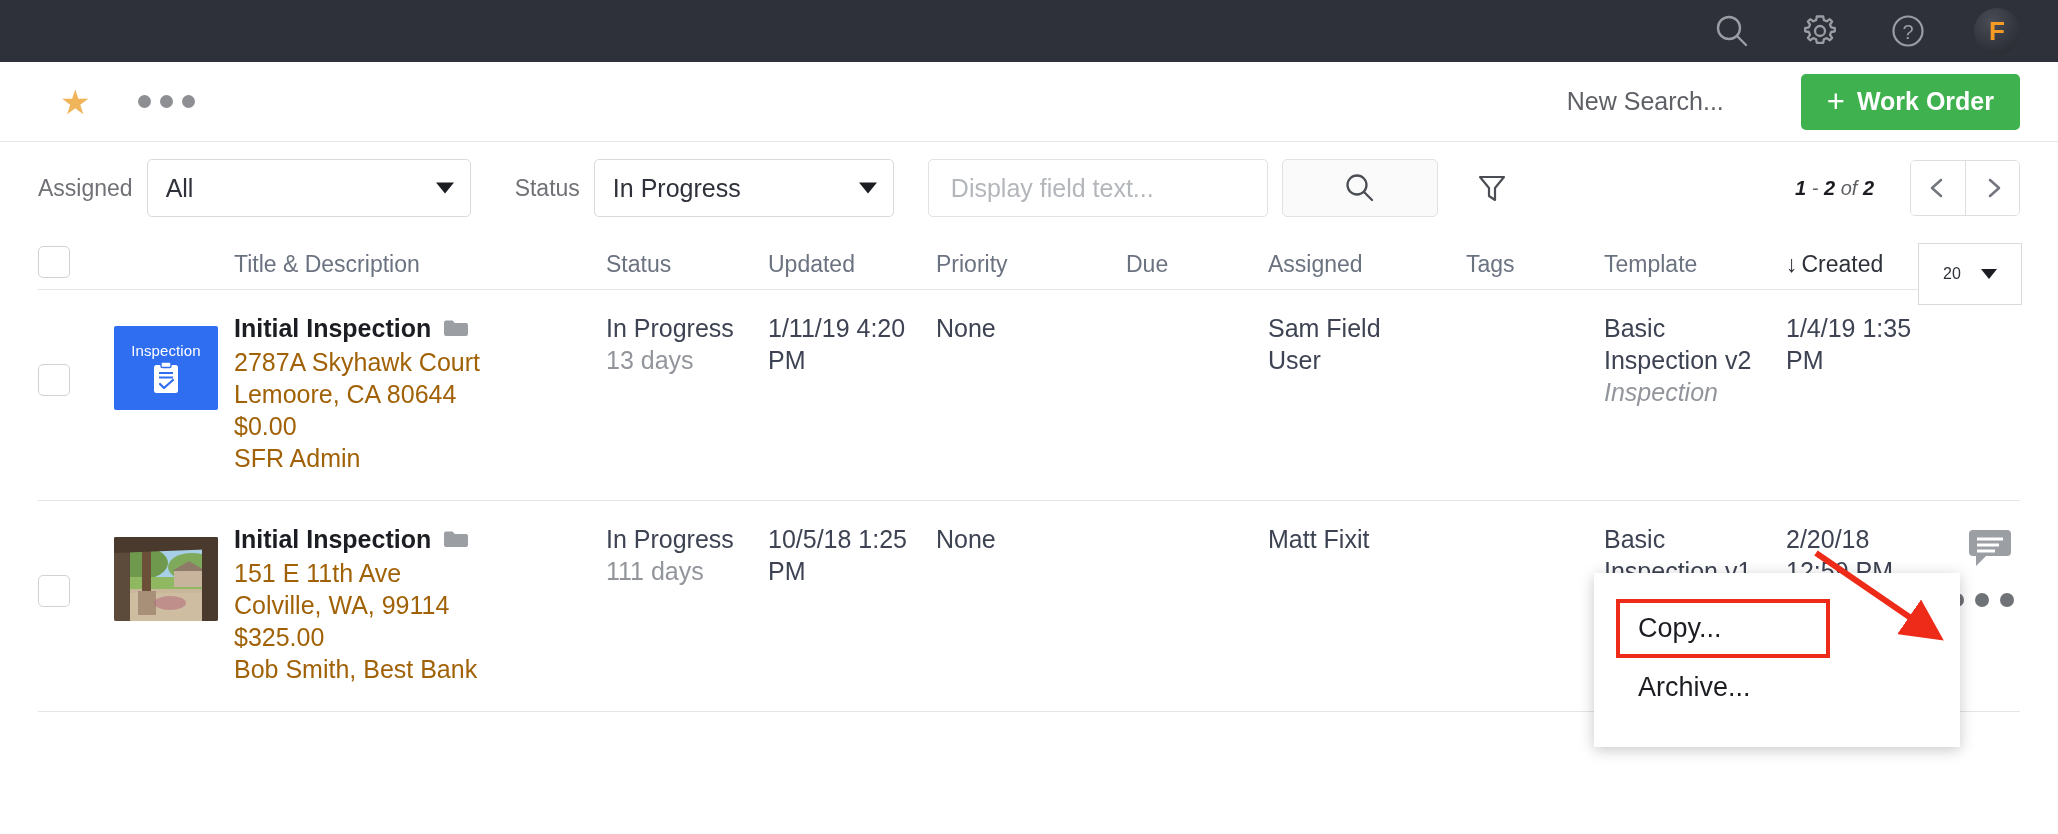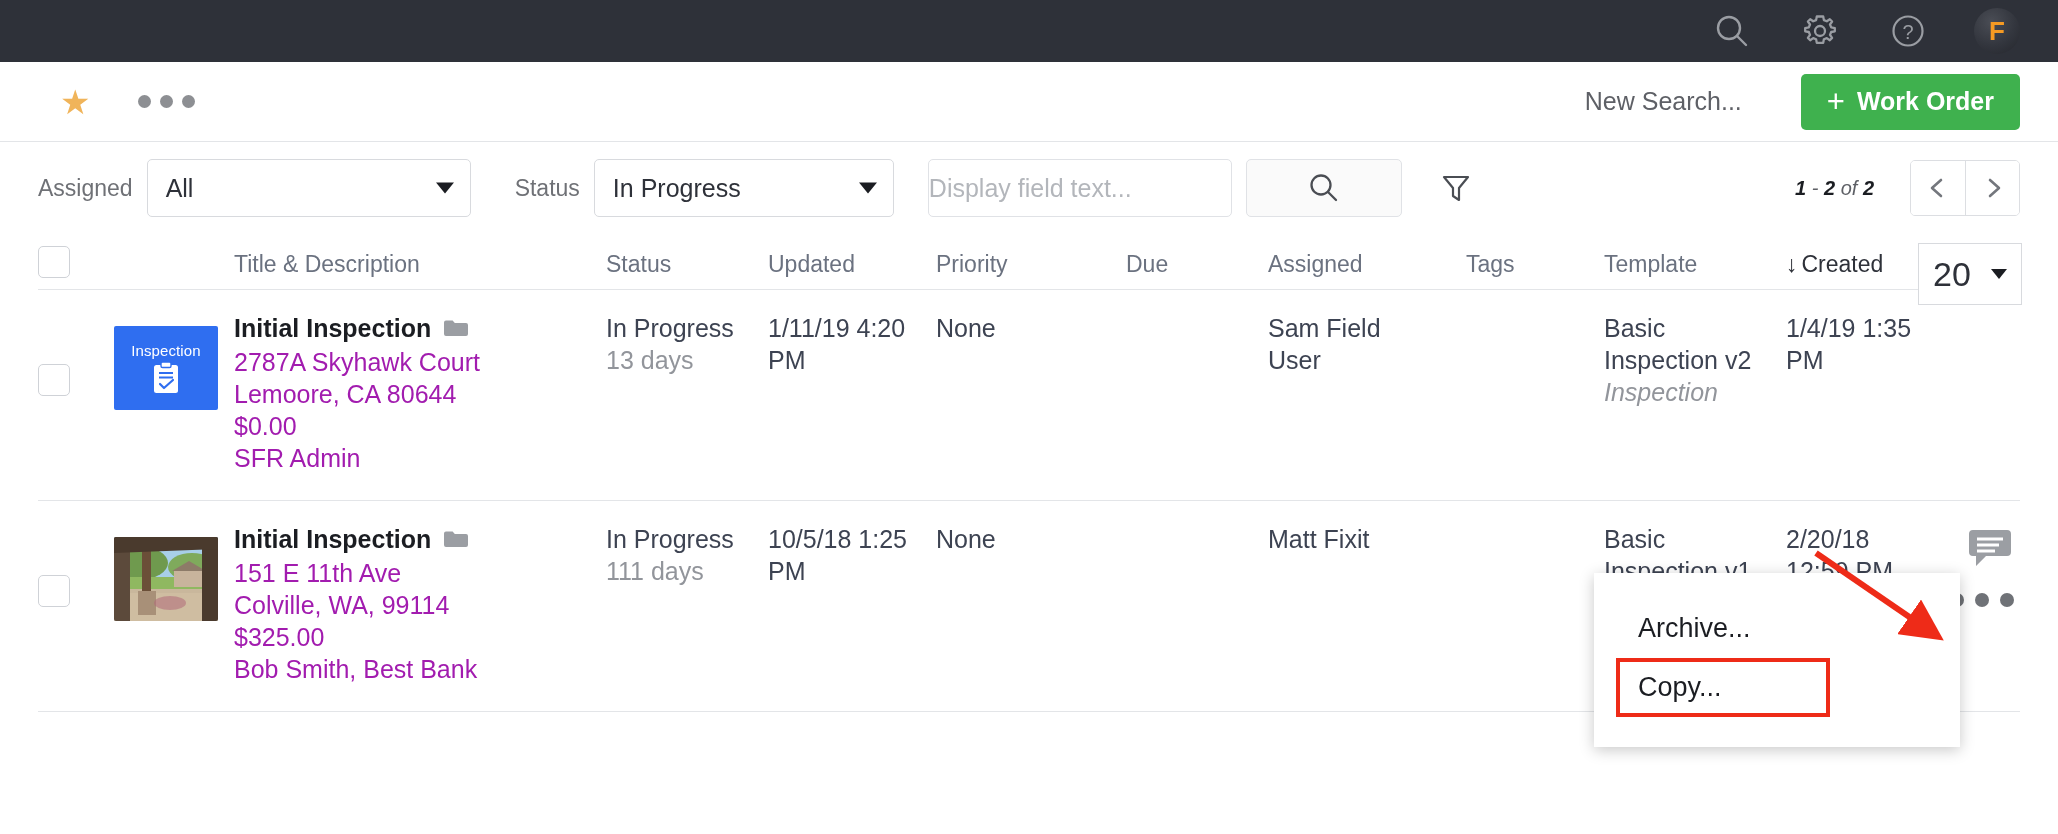--- a/index.html
+++ b/index.html
@@ -68,21 +68,21 @@
   .title-dots i {
     width: 13px; height: 13px; border-radius: 50%;
     background: #8d8f93; display: block;
   }
   .titlebar-spacer { flex: 1; }
   .new-search-link {
     font-size: 25px;
     color: #5e6066;
     white-space: nowrap;
     cursor: pointer;
-    margin-right: 59px;
+    margin-right: 77px;
   }
   .work-order-btn {
     background: #3fb14e;
     color: #ffffff;
     border: none;
     border-radius: 5px;
     height: 56px;
     padding: 0 26px;
     font-size: 25px;
     font-weight: bold;
@@ -127,22 +127,22 @@
     transform: translateY(-50%);
     width: 0; height: 0;
     border-left: 9px solid transparent;
     border-right: 9px solid transparent;
     border-top: 11px solid #1b1d22;
   }
   .text-input {
     border: 1px solid #e0e2e6;
     border-radius: 5px;
     height: 58px;
-    width: 304px;
-    padding: 0 0;
+    width: 340px;
+    padding: 0 22px;
     font-size: 25px;
     font-family: "Liberation Sans", sans-serif;
     color: #2e3139;
     outline: none;
     margin-right: 14px;
     background: #fff;
   }
   .text-input::placeholder { color: #b3b6bb; }
   .search-btn {
     width: 156px; height: 58px;
@@ -199,21 +199,21 @@
   .sort-arrow { font-size: 23px; color: #2e3139; margin-right: 4px; }
   .pagesize {
     position: absolute;
     right: -2px; bottom: -16px;
     width: 104px; height: 62px;
     border: 1px solid #d8dade;
     background: #fff;
     display: flex; align-items: center;
     justify-content: center;
     gap: 20px;
-    font-size: 34px; color: #2e3139;
+    font-size: 16px; color: #2e3139;
     cursor: pointer;
   }
   .pagesize .caret2 {
     width: 0; height: 0;
     border-left: 8px solid transparent;
     border-right: 8px solid transparent;
     border-top: 10px solid #1b1d22;
   }
 
   
@@ -264,21 +264,21 @@
   }
   .thumb-blue .tlabel { font-size: 15px; letter-spacing: 0.1px; }
 
   .title-line {
     font-weight: bold; color: #1b1d22;
     font-size: 25px;
     display: flex; align-items: center; gap: 12px;
     margin-bottom: 2px;
     cursor: pointer;
   }
-  .subline { color: #a21caf; font-size: 25px; }
+  .subline { color: #a16207; font-size: 25px; }
   .muted { color: #92959b; }
   .italic { font-style: italic; color: #92959b; }
 
   
   .actions-cell {
     display: flex; flex-direction: column;
     align-items: flex-end;
     padding-right: 6px;
     position: relative;
   }
@@ -556,22 +556,22 @@
         </svg>
       </div>
       <div class="row-dots">
         <i></i>
         <i></i>
         <i></i>
       </div>
     </div>
 
     <div class="dropdown">
+      <div class="dropdown-item highlighted">Copy...</div>
       <div class="dropdown-item">Archive...</div>
-      <div class="dropdown-item highlighted">Copy...</div>
     </div>
   </div>
 </div>
 
 <svg class="red-arrow" style="left:1806px; top:545px;" width="160" height="110" viewBox="0 0 160 110">
   <defs>
     <marker id="ah" markerWidth="7" markerHeight="7" refX="3" refY="3.5" orient="auto">
       <polygon points="0,0 7,3.5 0,7" fill="#ee2b18"></polygon>
     </marker>
   </defs>

